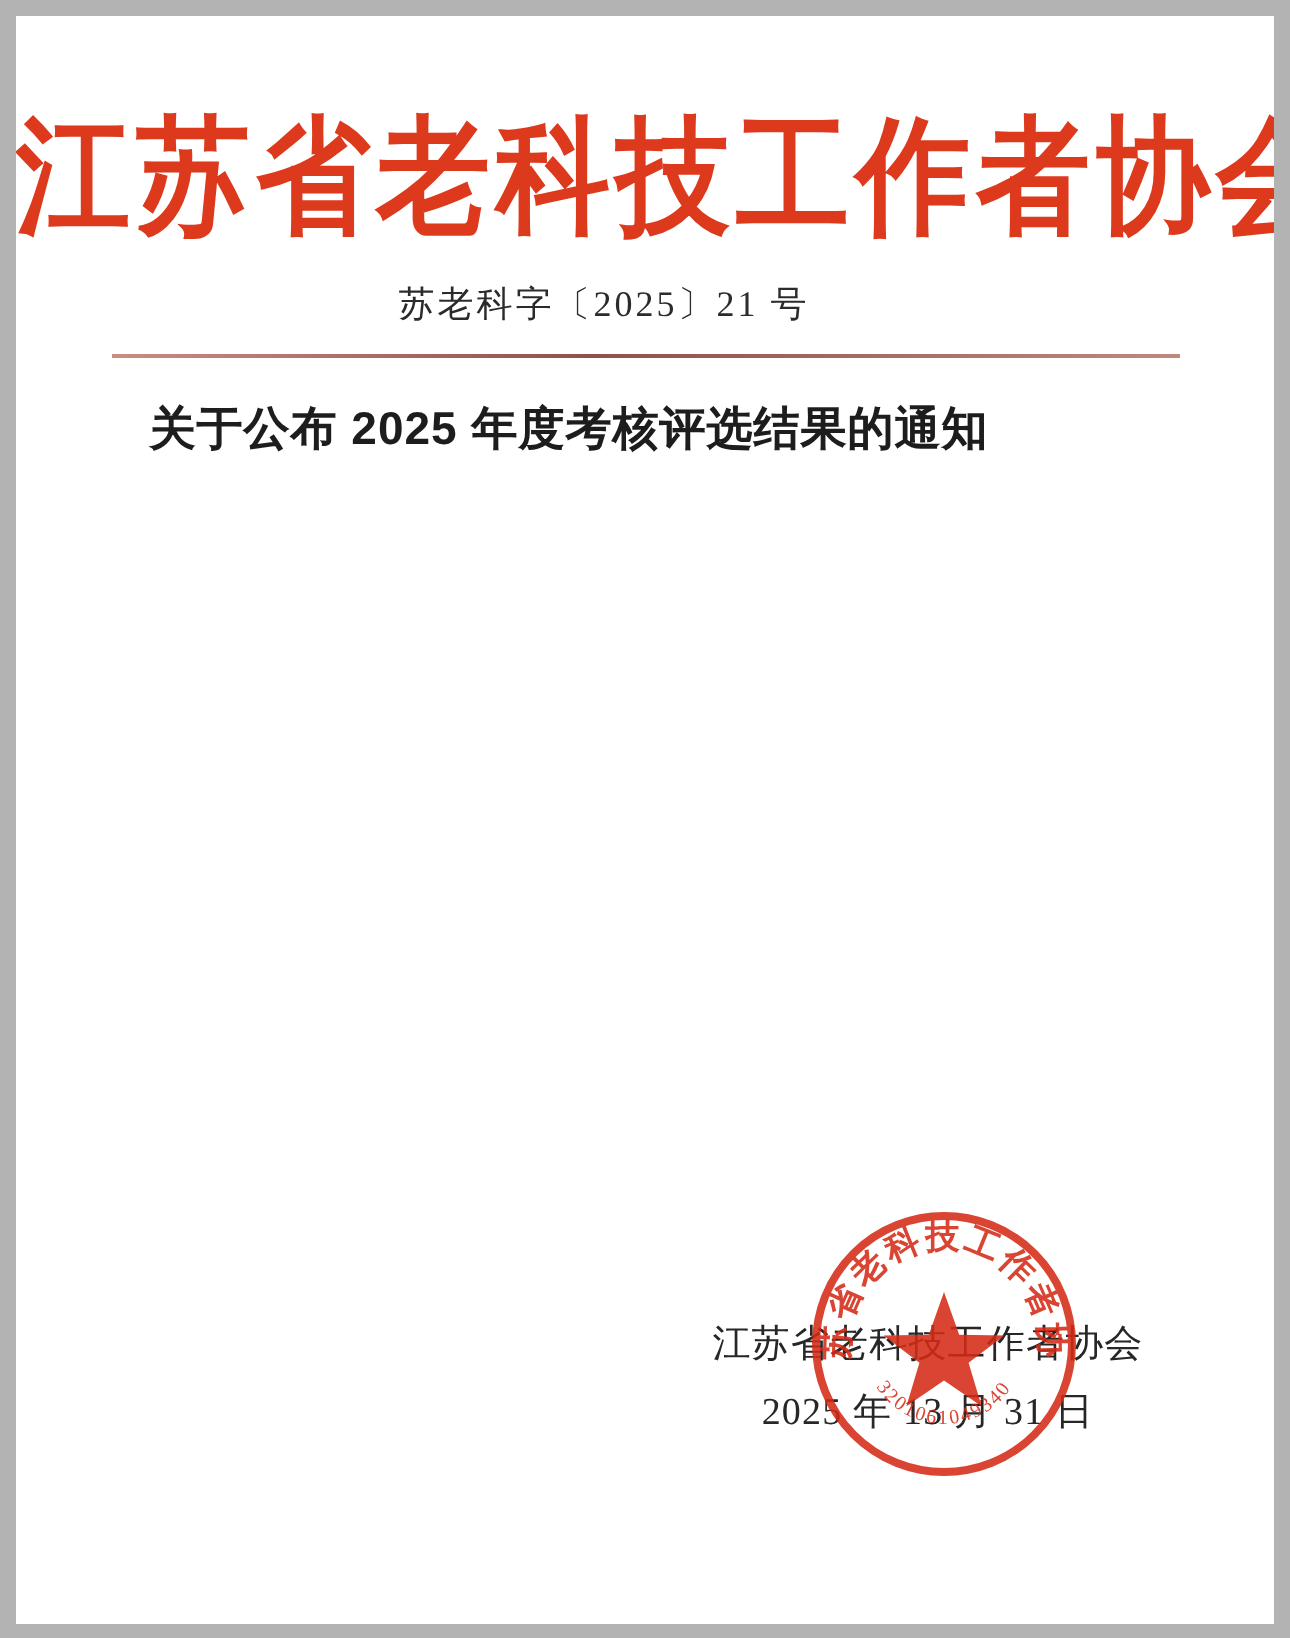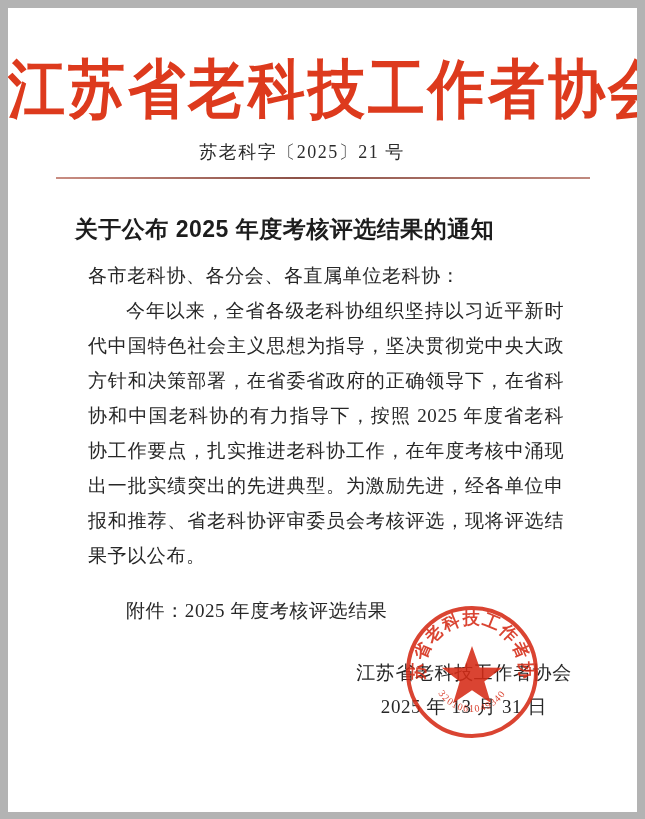--- a/index.html
+++ b/index.html
@@ -64,21 +64,21 @@
     top: 169px;
     width: 534px;
     height: 2px;
     background: linear-gradient(to right, #c98d82, #8d5248 45%, #c0897e);
   }
 
   
   .doc-title {
     position: absolute;
     left: 0;
-    top: 206px;
+    top: 191px;
     width: 553px;
     text-align: center;
     color: #1d1d1d;
     font-family: "Liberation Sans", "DejaVu Sans", sans-serif;
     font-weight: bold;
     font-size: 23px;
     letter-spacing: 0.5px;
     white-space: nowrap;
   }
 
@@ -134,25 +134,20 @@
 <div class="page">
 
   <div class="letterhead">江苏省老科技工作者协会</div>
 
   <div class="doc-number">苏老科字〔2025〕21 号</div>
 
   <div class="red-rule"></div>
 
   <div class="doc-title">关于公布 2025 年度考核评选结果的通知</div>
 
-  <div class="body-block">
-    <p>各市老科协、各分会、各直属单位老科协：</p>
-    <p class="indent">今年以来，全省各级老科协组织坚持以习近平新时代中国特色社会主义思想为指导，坚决贯彻党中央大政方针和决策部署，在省委省政府的正确领导下，在省科协和中国老科协的有力指导下，按照 2025 年度省老科协工作要点，扎实推进老科协工作，在年度考核中涌现出一批实绩突出的先进典型。为激励先进，经各单位申报和推荐、省老科协评审委员会考核评选，现将评选结果予以公布。</p>
-    <p class="attachment">附件：2025 年度考核评选结果</p>
-  </div>
 
   <div class="signature">
     <div>江苏省老科技工作者协会</div>
     <div>2025 年 13 月 31 日</div>
   </div>
 
   <div class="seal">
     <svg viewBox="0 0 136 136" xmlns="http://www.w3.org/2000/svg">
       <defs>
         <path id="arcTop" d="M 20,68 A 48,48 0 0 1 116,68" fill="none"></path>

